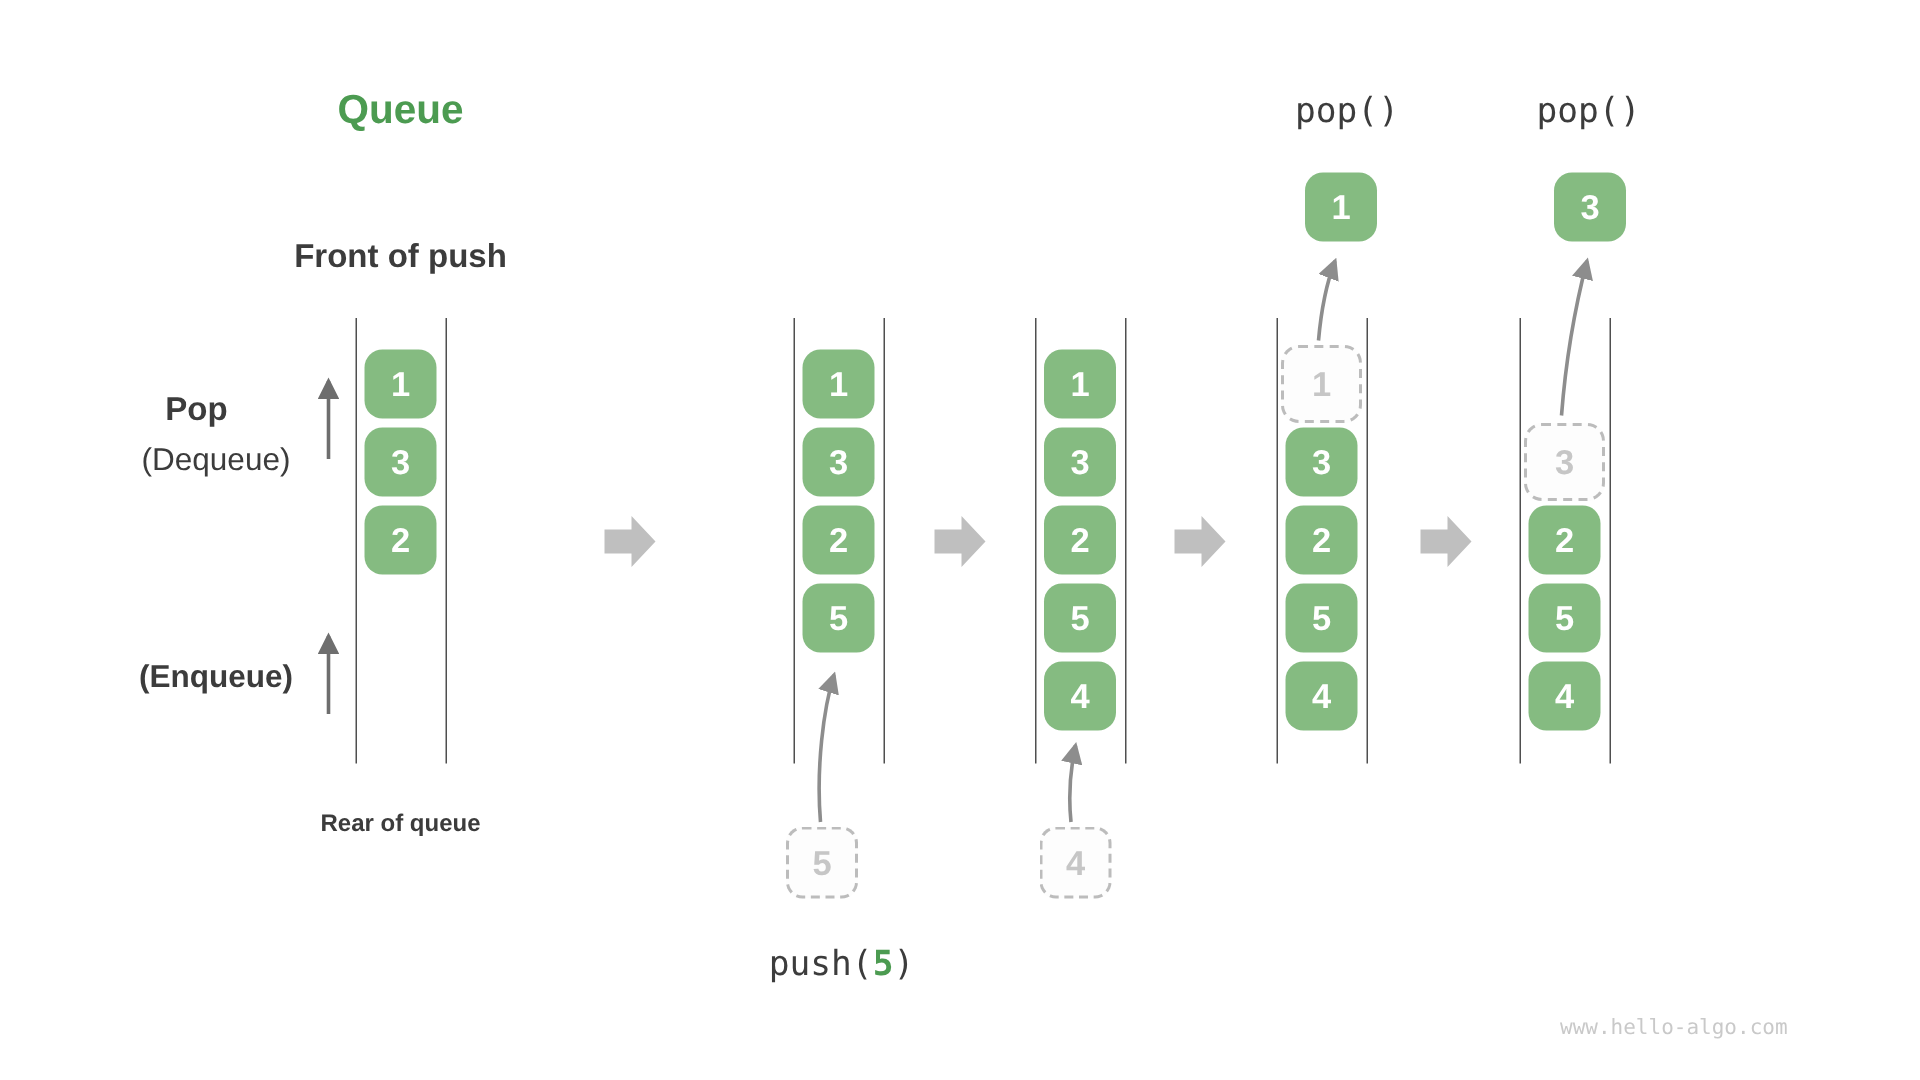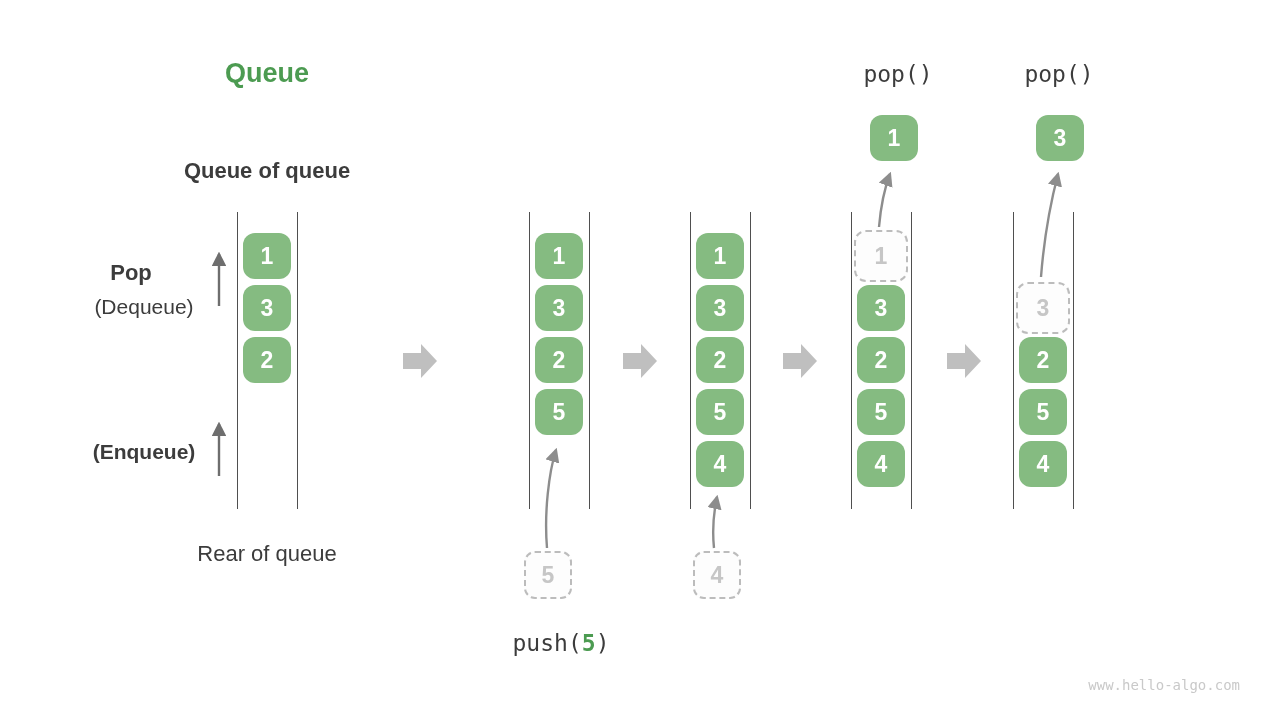--- a/index.html
+++ b/index.html
@@ -19,21 +19,21 @@
   #stage{
     position:relative;width:1280px;height:720px;background:#ffffff;overflow:hidden;
     font-family:"Liberation Sans", sans-serif;color:var(--dark_text);
   }
   .abs{position:absolute;}
   .title{
     left:152px;top:58px;width:230px;text-align:center;
     font-size:27px;font-weight:bold;color:var(--title_green);
   }
   .front-label{left:152px;top:158px;width:230px;text-align:center;font-size:22px;font-weight:bold;}
-  .rear-label{left:152px;top:541px;width:230px;text-align:center;font-size:22px;font-weight:normal;}
+  .rear-label{left:152px;top:541px;width:230px;text-align:center;font-size:16px;font-weight:bold;}
   .side-bold{left:51px;width:160px;text-align:center;font-size:22px;font-weight:bold;}
   .side-sub{left:64px;width:160px;text-align:center;font-size:21px;font-weight:normal;}
   .pop-bold{top:260px;}
   .pop-sub{top:295px;}
   .push-bold{top:430px;}
   .push-sub{top:440px;font-weight:bold;}
   .rail{
     position:absolute;top:212px;height:297px;width:61px;box-sizing:border-box;
     border-left:1.5px solid var(--rail_line);border-right:1.5px solid var(--rail_line);
     z-index:1;
@@ -58,32 +58,32 @@
     text-align:center;white-space:nowrap;
   }
   .call .arg{color:var(--title_green);font-weight:bold;}
   .pop-call-1{left:828px;top:61px;width:140px;}
   .pop-call-2{left:989px;top:61px;width:140px;}
   .push-call-1{left:481px;top:630px;width:160px;}
   .push-call-2{left:651px;top:630px;width:160px;}
   .popped-1{left:870px;top:115px;}
   .popped-2{left:1036px;top:115px;}
   .watermark{
-    left:1040px;top:677px;width:200px;text-align:right;
+    left:1040px;top:677px;width:200px;text-align:left;
     font-family:"DejaVu Sans Mono", monospace;font-size:14px;color:var(--watermark);
   }
   #arrow-layer{position:absolute;left:0;top:0;z-index:3;pointer-events:none;}
 </style>
 </head>
 <body>
 
 <div id="stage">
 
   <div class="abs title">Queue</div>
-  <div class="abs front-label">Queue of queue</div>
+  <div class="abs front-label">Front of push</div>
   <div class="abs rear-label">Rear of queue</div>
   <div class="abs side-bold pop-bold">Pop</div>
   <div class="abs side-sub pop-sub">(Dequeue)</div>
   <div class="abs side-sub push-sub">(Enqueue)</div>
 
   <div class="rail" style="left:237px"></div>
   <div class="rail" style="left:529px"></div>
   <div class="rail" style="left:690px"></div>
   <div class="rail" style="left:851px"></div>
   <div class="rail" style="left:1013px"></div>

